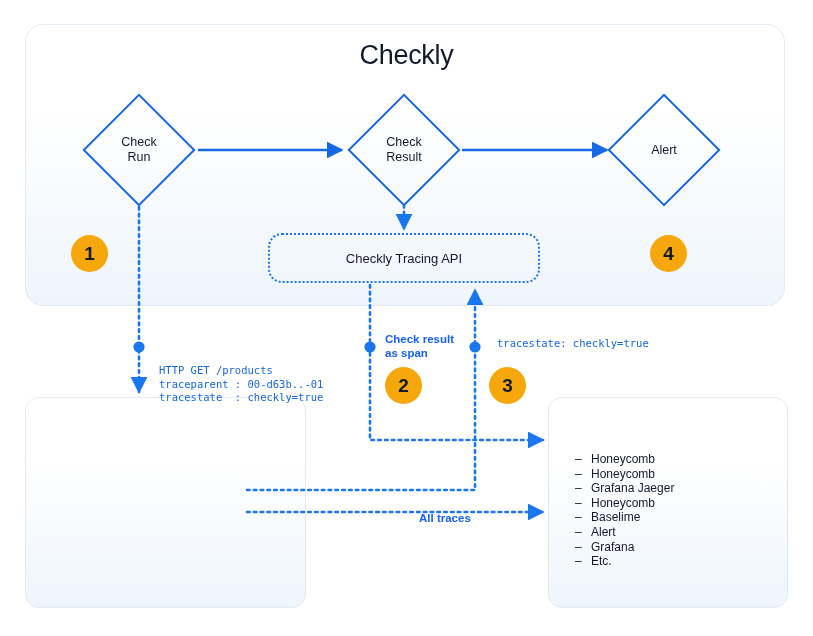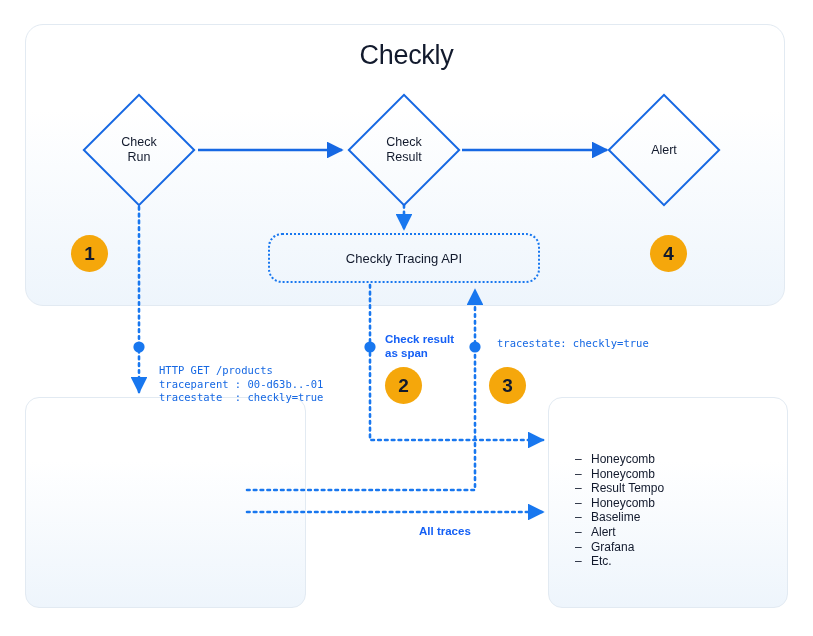--- a/index.html
+++ b/index.html
@@ -148,21 +148,21 @@
   #note-tracestate { left: 497px; top: 337px; }
 
   .bold-note {
     position: absolute;
     font-size: 11.5px;
     line-height: 14px;
     font-weight: 700;
     color: #1560f5;
   }
   #note-check-span { left: 385px; top: 332px; }
-  #note-all-traces { left: 419px; top: 524px; }
+  #note-all-traces { left: 419px; top: 511px; }
 
   
   #collector-list {
     position: absolute;
     left: 575px;
     top: 452px;
     width: 200px;
     font-size: 12px;
     line-height: 14.6px;
     color: #121a2d;
@@ -263,21 +263,21 @@
       <div class="li">
         <span class="dash">–</span>
         <span>Honeycomb</span>
       </div>
       <div class="li">
         <span class="dash">–</span>
         <span>Honeycomb</span>
       </div>
       <div class="li">
         <span class="dash">–</span>
-        <span>Result Tempo</span>
+        <span>Grafana Jaeger</span>
       </div>
       <div class="li">
         <span class="dash">–</span>
         <span>Honeycomb</span>
       </div>
       <div class="li">
         <span class="dash">–</span>
         <span>Baselime</span>
       </div>
       <div class="li">

